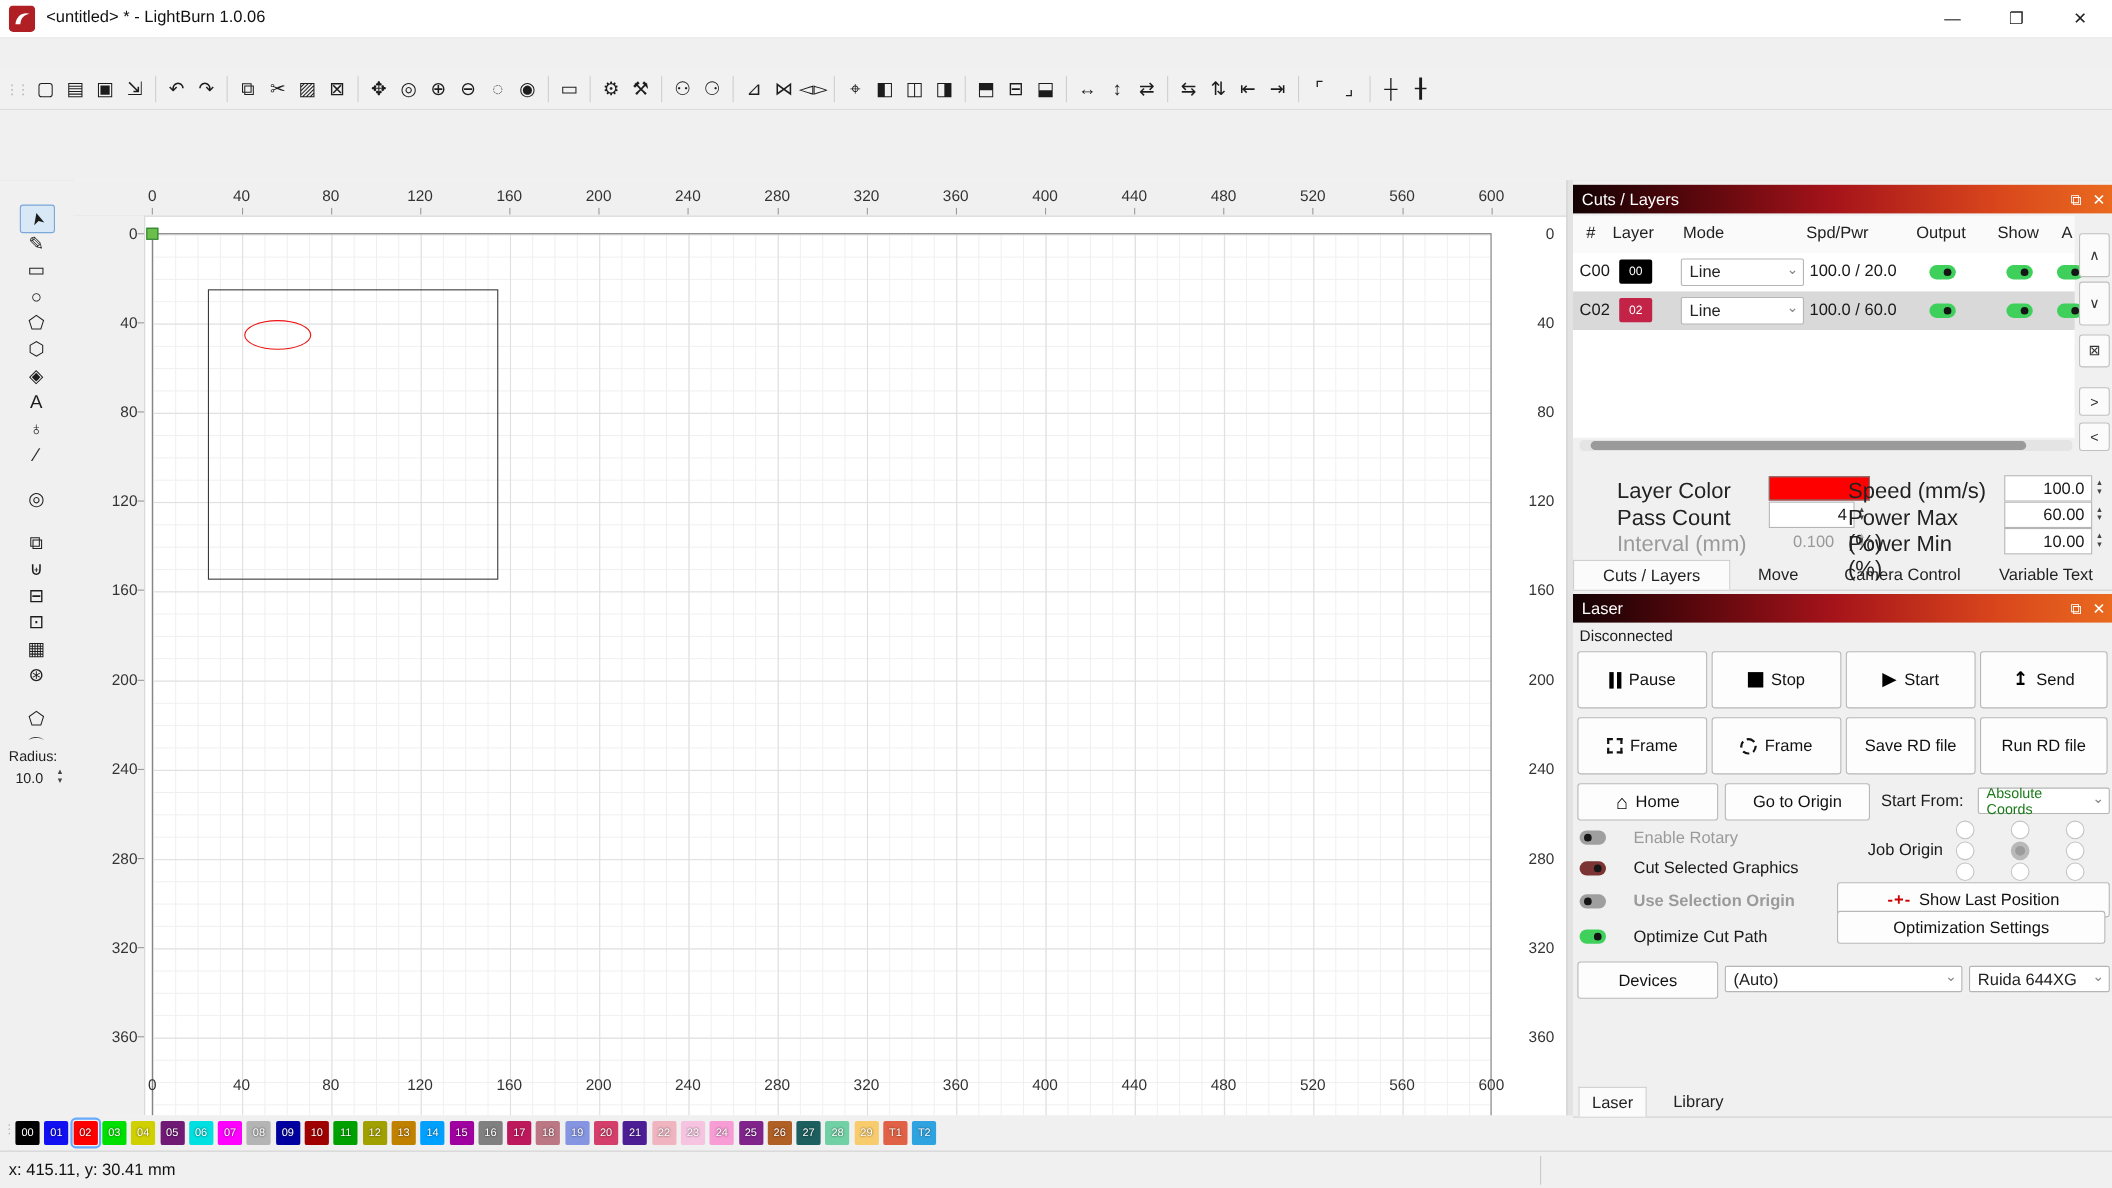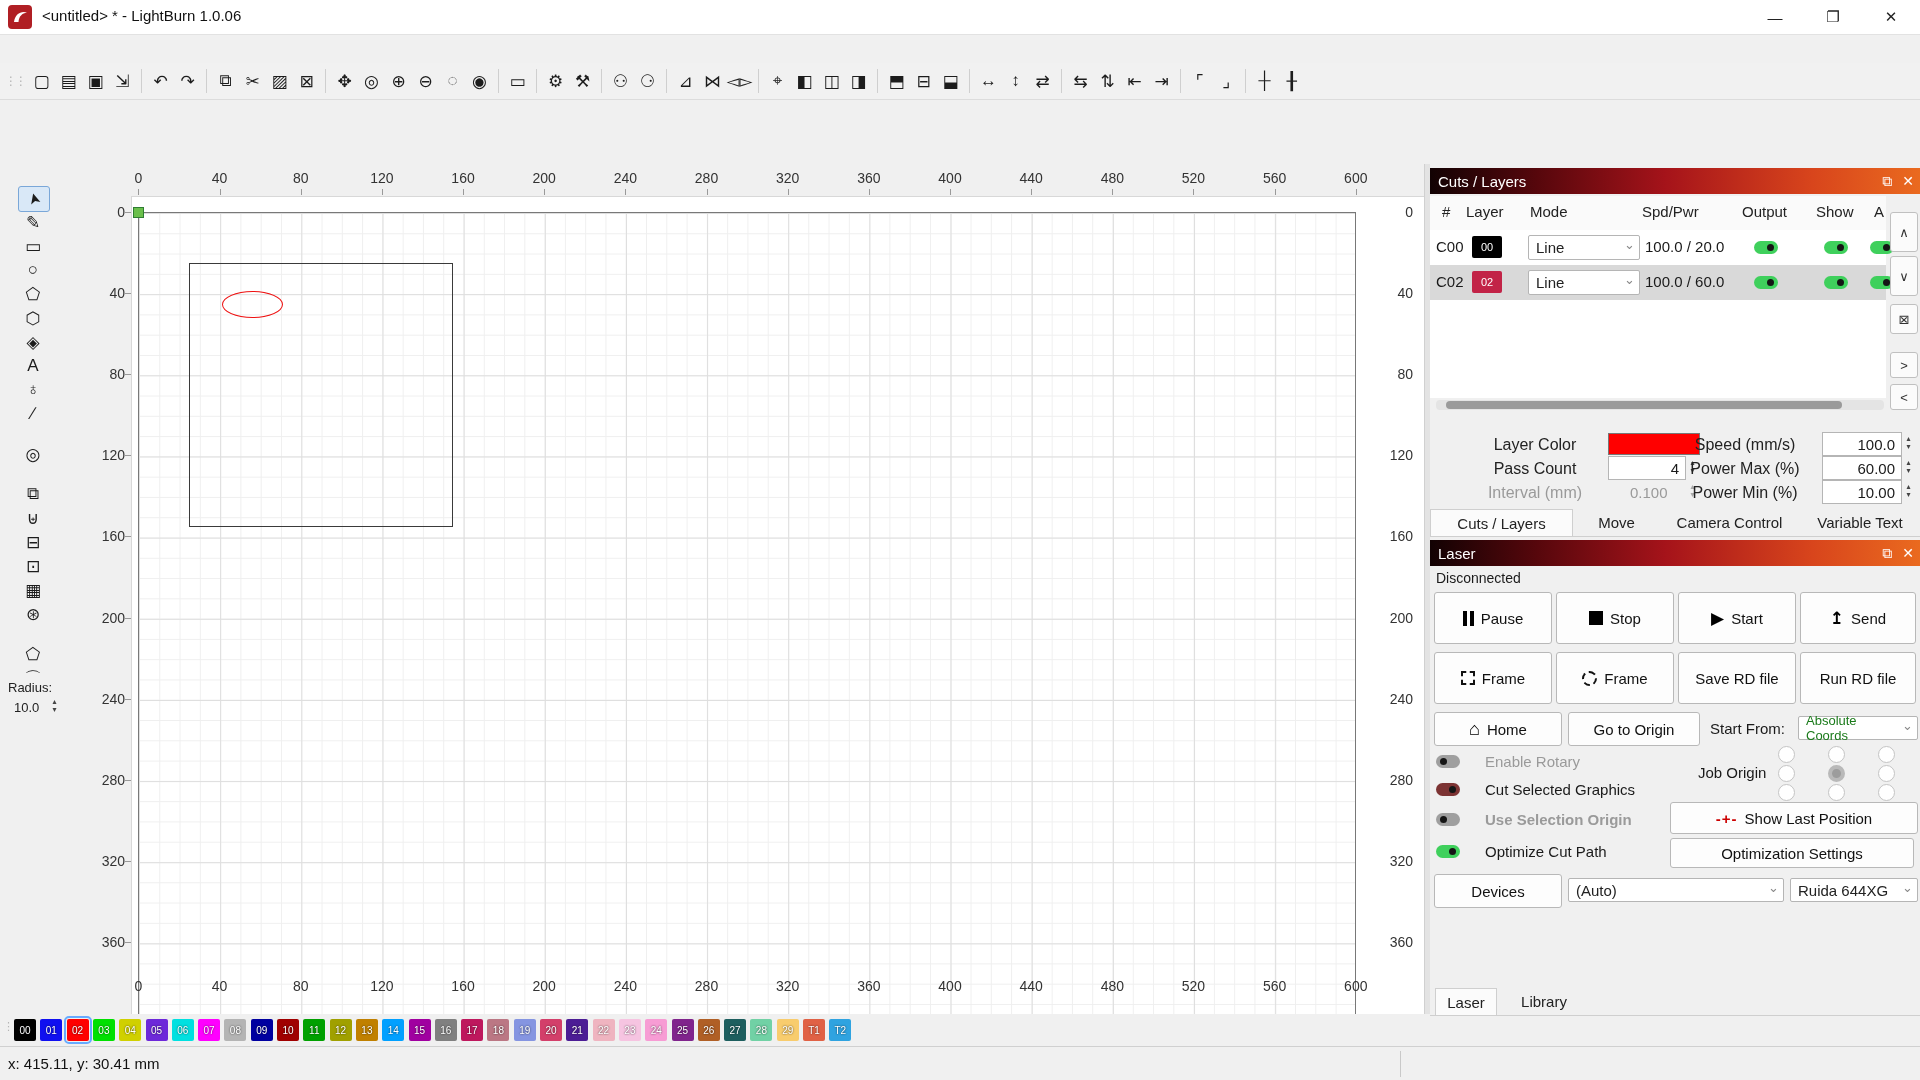--- a/index.html
+++ b/index.html
@@ -83,21 +83,21 @@
   .cl-header span{position:absolute;top:7px;color:#222;}
   .cl-rows{position:absolute;left:0;top:62px;width:456px;}
   .cl-row{position:relative;width:456px;height:35px;background:#fff;}
   .cl-row.selected{background:#d9d9d9;}
   .cl-list-bg{position:absolute;left:0;top:132px;width:456px;height:98px;background:#fff;}
   .chip{position:absolute;width:30px;height:22px;border-radius:2px;color:#fff;font-size:11px;display:flex;align-items:center;justify-content:center;}
   .row-combo{position:absolute;left:98px;top:5px;width:112px;height:25px;}
   .hscroll{position:absolute;left:6px;top:232px;width:448px;height:10px;background:#e4e4e4;border-radius:4px;}
   .hscroll .thumb{position:absolute;left:10px;top:1px;width:396px;height:8px;background:#9a9a9a;border-radius:4px;}
   .sidebtn{position:absolute;left:460px;width:28px;display:flex;align-items:center;justify-content:center;background:#fbfbfb;border:1px solid #c0c0c0;border-radius:3px;font-size:13px;color:#333;box-sizing:border-box;}
-  .set-label{position:absolute;font-size:16px;color:#222;text-align:center;}
+  .set-label{position:absolute;font-size:20px;color:#222;text-align:left;}
   .set-box{position:absolute;background:#fff;border:1px solid #b5b5b5;display:flex;align-items:center;justify-content:flex-end;padding-right:6px;font-size:15px;box-sizing:border-box;}
   .swatch{position:absolute;background:#ff0000;border:1px solid #777;box-sizing:border-box;}
 
   
   .icon-pause{width:11px;height:15px;border-left:4px solid #000;border-right:4px solid #000;box-sizing:border-box;}
   .icon-stop{width:14px;height:14px;background:#000;}
   .icon-start{font-size:17px;color:#000;}
   .icon-send{font-size:17px;color:#000;font-weight:bold;}
   .icon-home{font-size:18px;color:#000;}
   .icon-frame-rect{width:14px;height:14px;border:2px dashed #111;box-sizing:border-box;}
@@ -571,21 +571,21 @@
           <div class="jo-dot"></div>
           <div class="jo-dot"></div>
           <div class="jo-dot"></div>
           <div class="jo-dot"></div>
         </div>
 
       <div class="btn abs" style="left:240px;top:262px;width:248px;height:32px">
           <span class="icon-crosshair">-+-</span>
           <span>Show Last Position</span>
         </div>
-      <div class="btn abs" style="left:240px;top:298px;width:244px;height:30px">
+      <div class="btn abs" style="left:240px;top:288px;width:244px;height:30px">
           <span>Optimization Settings</span>
         </div>
       <div class="btn abs" style="left:4px;top:334px;width:128px;height:34px">
           <span>Devices</span>
         </div>
       <div class="combo" style="left:138px;top:338px;width:216px">
           <span>(Auto)</span>
         </div>
       <div class="combo" style="left:360px;top:338px;width:128px">
           <span>Ruida 644XG</span>
@@ -598,21 +598,21 @@
       </div>
   </div>
 
   <div class="palettebar" id="palettebar">
     <span class="abs" style="left:3px;top:6px;color:#b5b5b5;font-size:11px">⋮⋮</span>
   <div class="pchip" style="left: 14px; background: rgb(0, 0, 0);">00</div>
       <div class="pchip" style="left: 40.3px; background: rgb(16, 16, 240);">01</div>
       <div class="pchip selected" style="left: 66.6px; background: rgb(255, 0, 0);">02</div>
       <div class="pchip" style="left: 92.9px; background: rgb(0, 224, 0);">03</div>
       <div class="pchip" style="left: 119.2px; background: rgb(208, 208, 0);">04</div>
-      <div class="pchip" style="left: 145.5px; background: #6d28d9;">05</div>
+      <div class="pchip" style="left: 145.5px; background: #701a75;">05</div>
       <div class="pchip" style="left: 171.8px; background: rgb(0, 224, 224);">06</div>
       <div class="pchip" style="left: 198.1px; background: rgb(255, 0, 255);">07</div>
       <div class="pchip" style="left: 224.4px; background: rgb(180, 180, 180);">08</div>
       <div class="pchip" style="left: 250.7px; background: rgb(0, 0, 160);">09</div>
       <div class="pchip" style="left: 277px; background: rgb(160, 0, 0);">10</div>
       <div class="pchip" style="left: 303.3px; background: rgb(0, 160, 0);">11</div>
       <div class="pchip" style="left: 329.6px; background: rgb(160, 160, 0);">12</div>
       <div class="pchip" style="left: 355.9px; background: rgb(192, 128, 0);">13</div>
       <div class="pchip" style="left: 382.2px; background: rgb(0, 160, 255);">14</div>
       <div class="pchip" style="left: 408.5px; background: rgb(160, 0, 160);">15</div>

